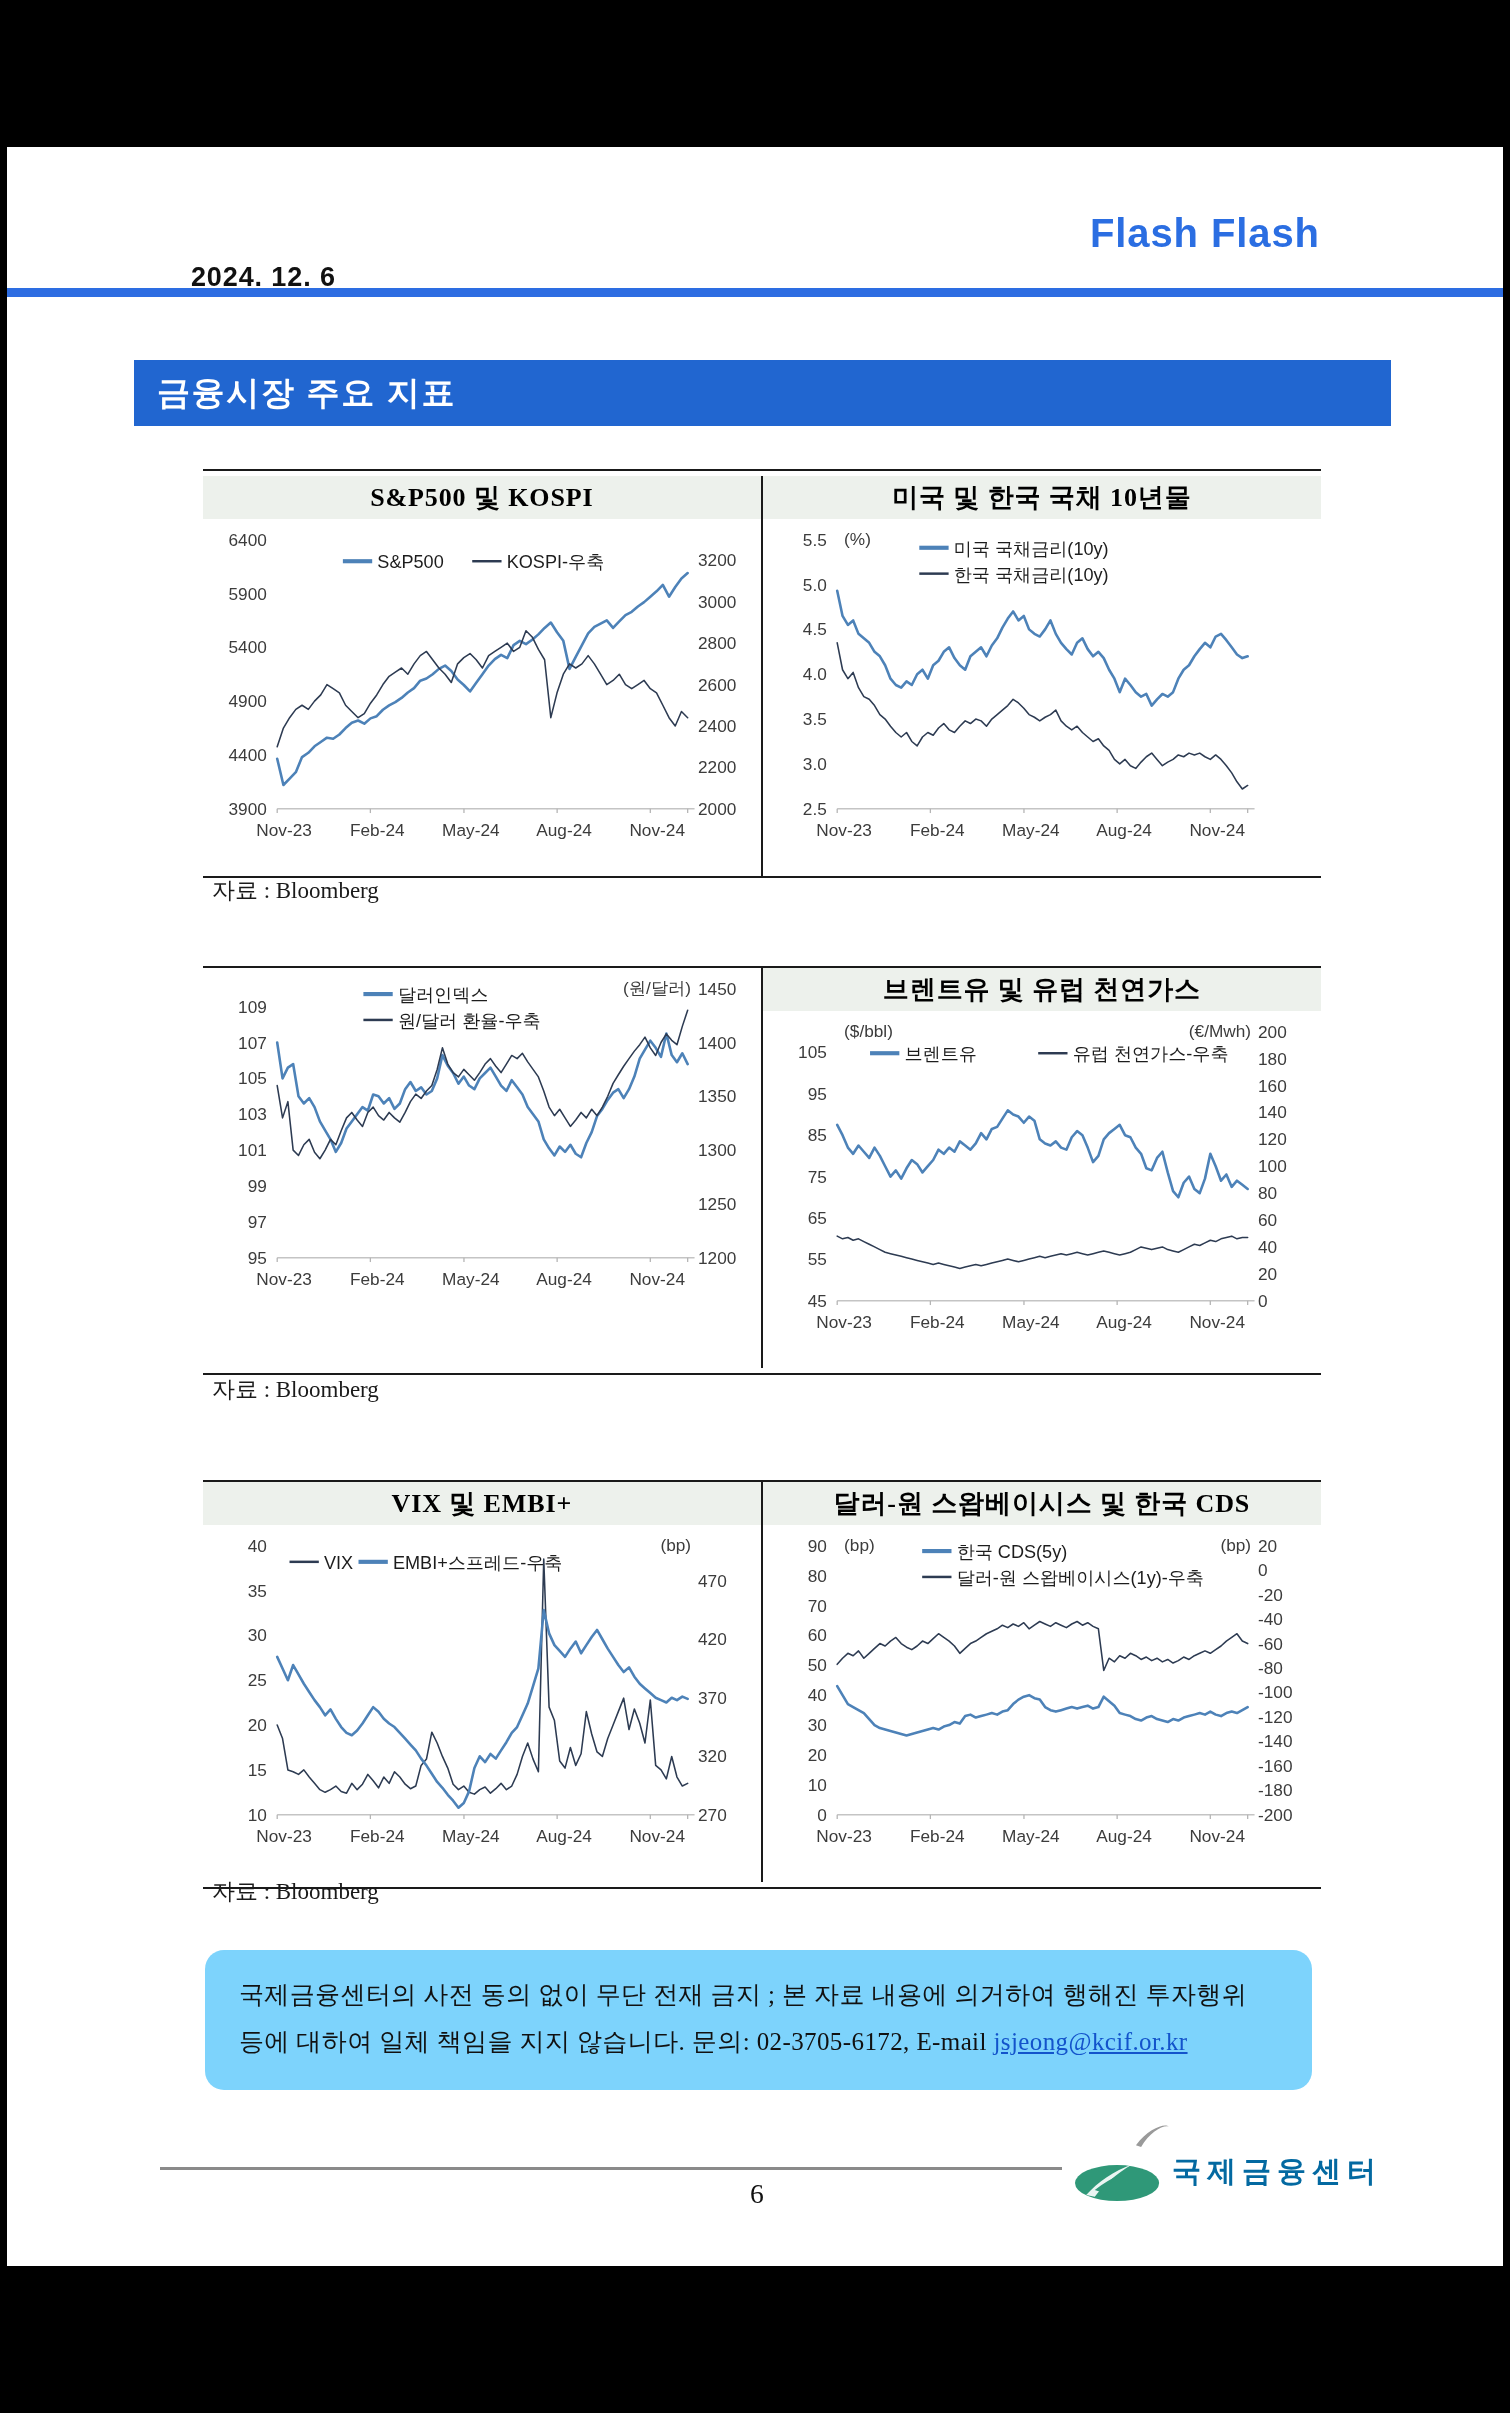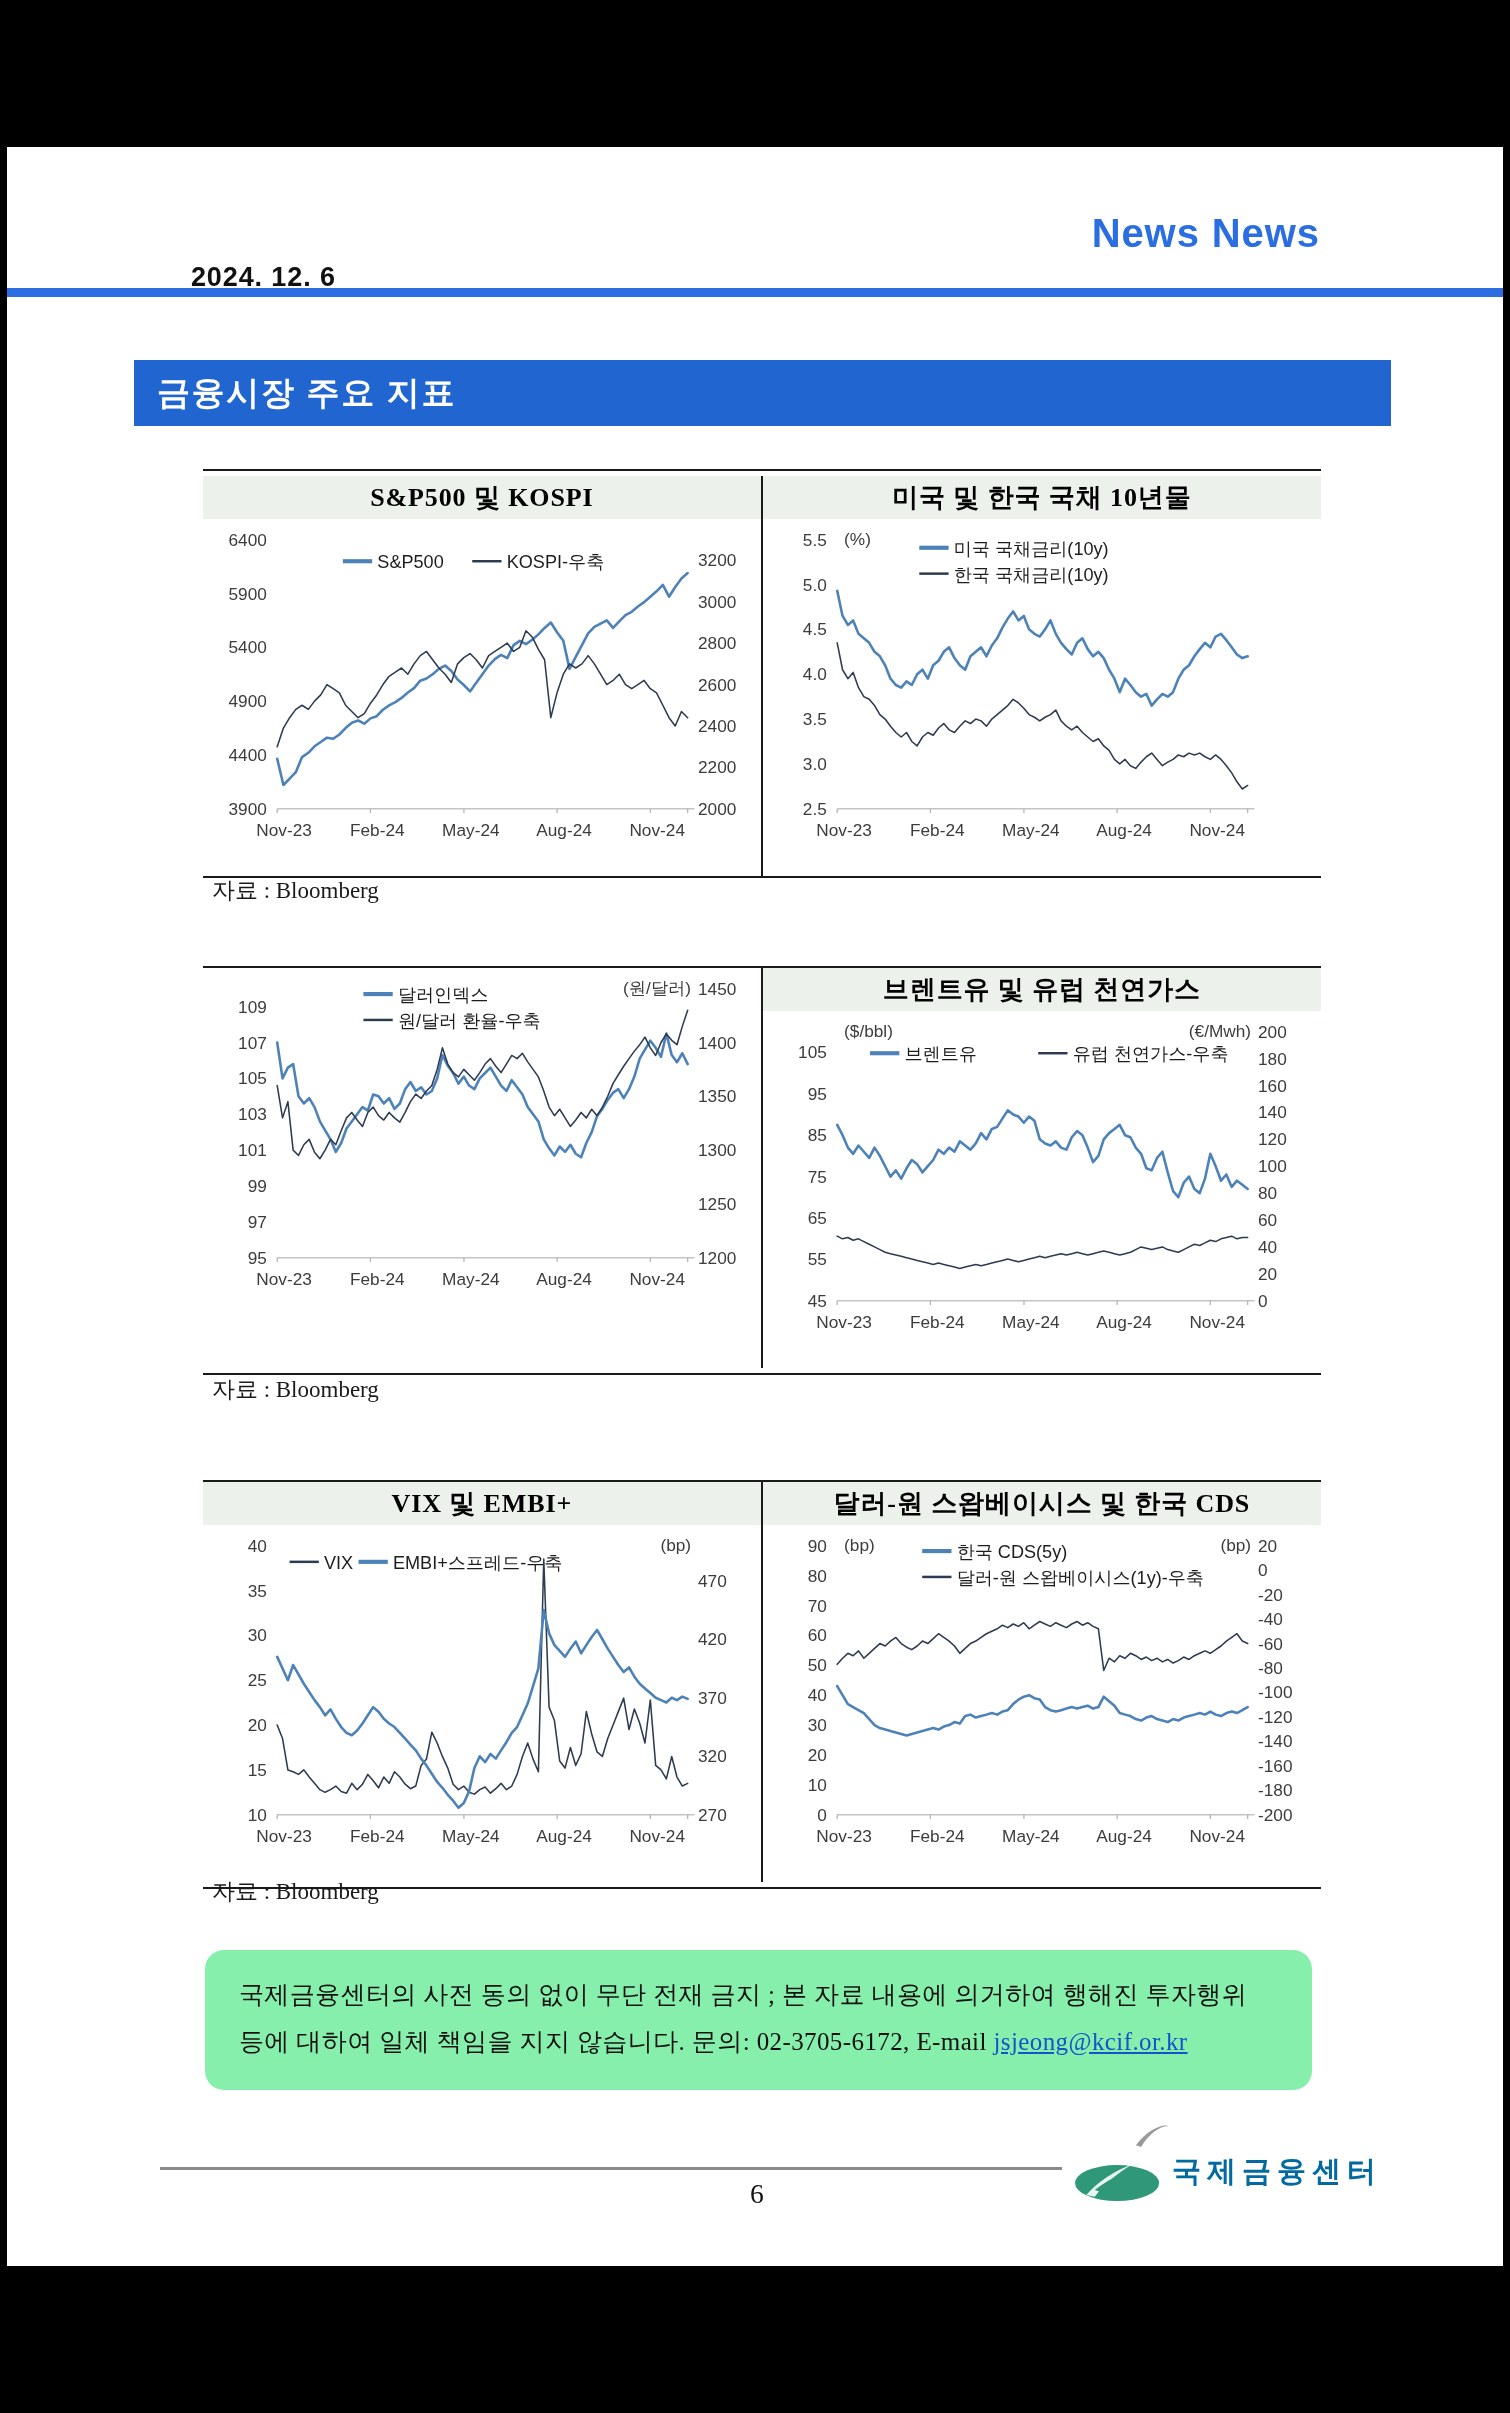--- a/index.html
+++ b/index.html
@@ -25,40 +25,40 @@
      font-family:"Liberation Serif","DejaVu Serif",serif;font-size:26px;font-weight:600;color:#000;
      letter-spacing:0.9px;}
   .chart-canvas{width:558px;height:357px;}
   .chart-canvas svg{display:block;}
   .tick{font:20px "Liberation Sans",sans-serif;fill:#3c3c3c;}
   .legend{font:21px "Liberation Sans",sans-serif;fill:#1d1d1d;}
 
   .source{position:absolute;left:205px;font-family:"Liberation Serif","DejaVu Serif",serif;
      font-size:23px;color:#1a1a1a;}
 
-  .disclaimer{position:absolute;left:198px;top:1803px;width:1107px;height:140px;background:#86efac;
+  .disclaimer{position:absolute;left:198px;top:1803px;width:1107px;height:140px;background:#7dd3fc;
      border-radius:19px;}
   .disclaimer .txt{padding:22.4px 29px 0 34px;font-family:"Liberation Serif","DejaVu Serif",serif;
      font-size:25px;color:#111;line-height:1.85;letter-spacing:0.4px;}
   .email{color:#1353cb;text-decoration:underline;}
 
   .footer-line{position:absolute;left:153px;top:2020px;width:902px;height:3.4px;background:#8a8a8a;}
   .logo{position:absolute;left:1062px;top:1974px;width:276px;height:95px;}
   .logo-text{position:absolute;left:103px;top:31px;font-size:29px;font-weight:bold;color:#0369a1;
      letter-spacing:6px;white-space:nowrap;}
   .page-number{position:absolute;left:724px;top:2031px;width:52px;text-align:center;
      font-family:"Liberation Serif","DejaVu Serif",serif;font-size:27.6px;color:#111;}
 </style>
 </head>
 <body>
 
 <div class="page">
 
   <div class="doc-date">2024. 12. 6</div>
-  <div class="brand">News News</div>
+  <div class="brand">Flash Flash</div>
   <div class="blue-rule"></div>
 
   <div class="section-banner">
     <span>금융시장 주요 지표</span>
   </div>
 
   <div class="chart-row" style="top:322px;align-items:flex-end;">
     <div class="chart-half">
       <div class="chart-title">S&amp;P500 및 KOSPI</div>
       <div class="chart-canvas">

